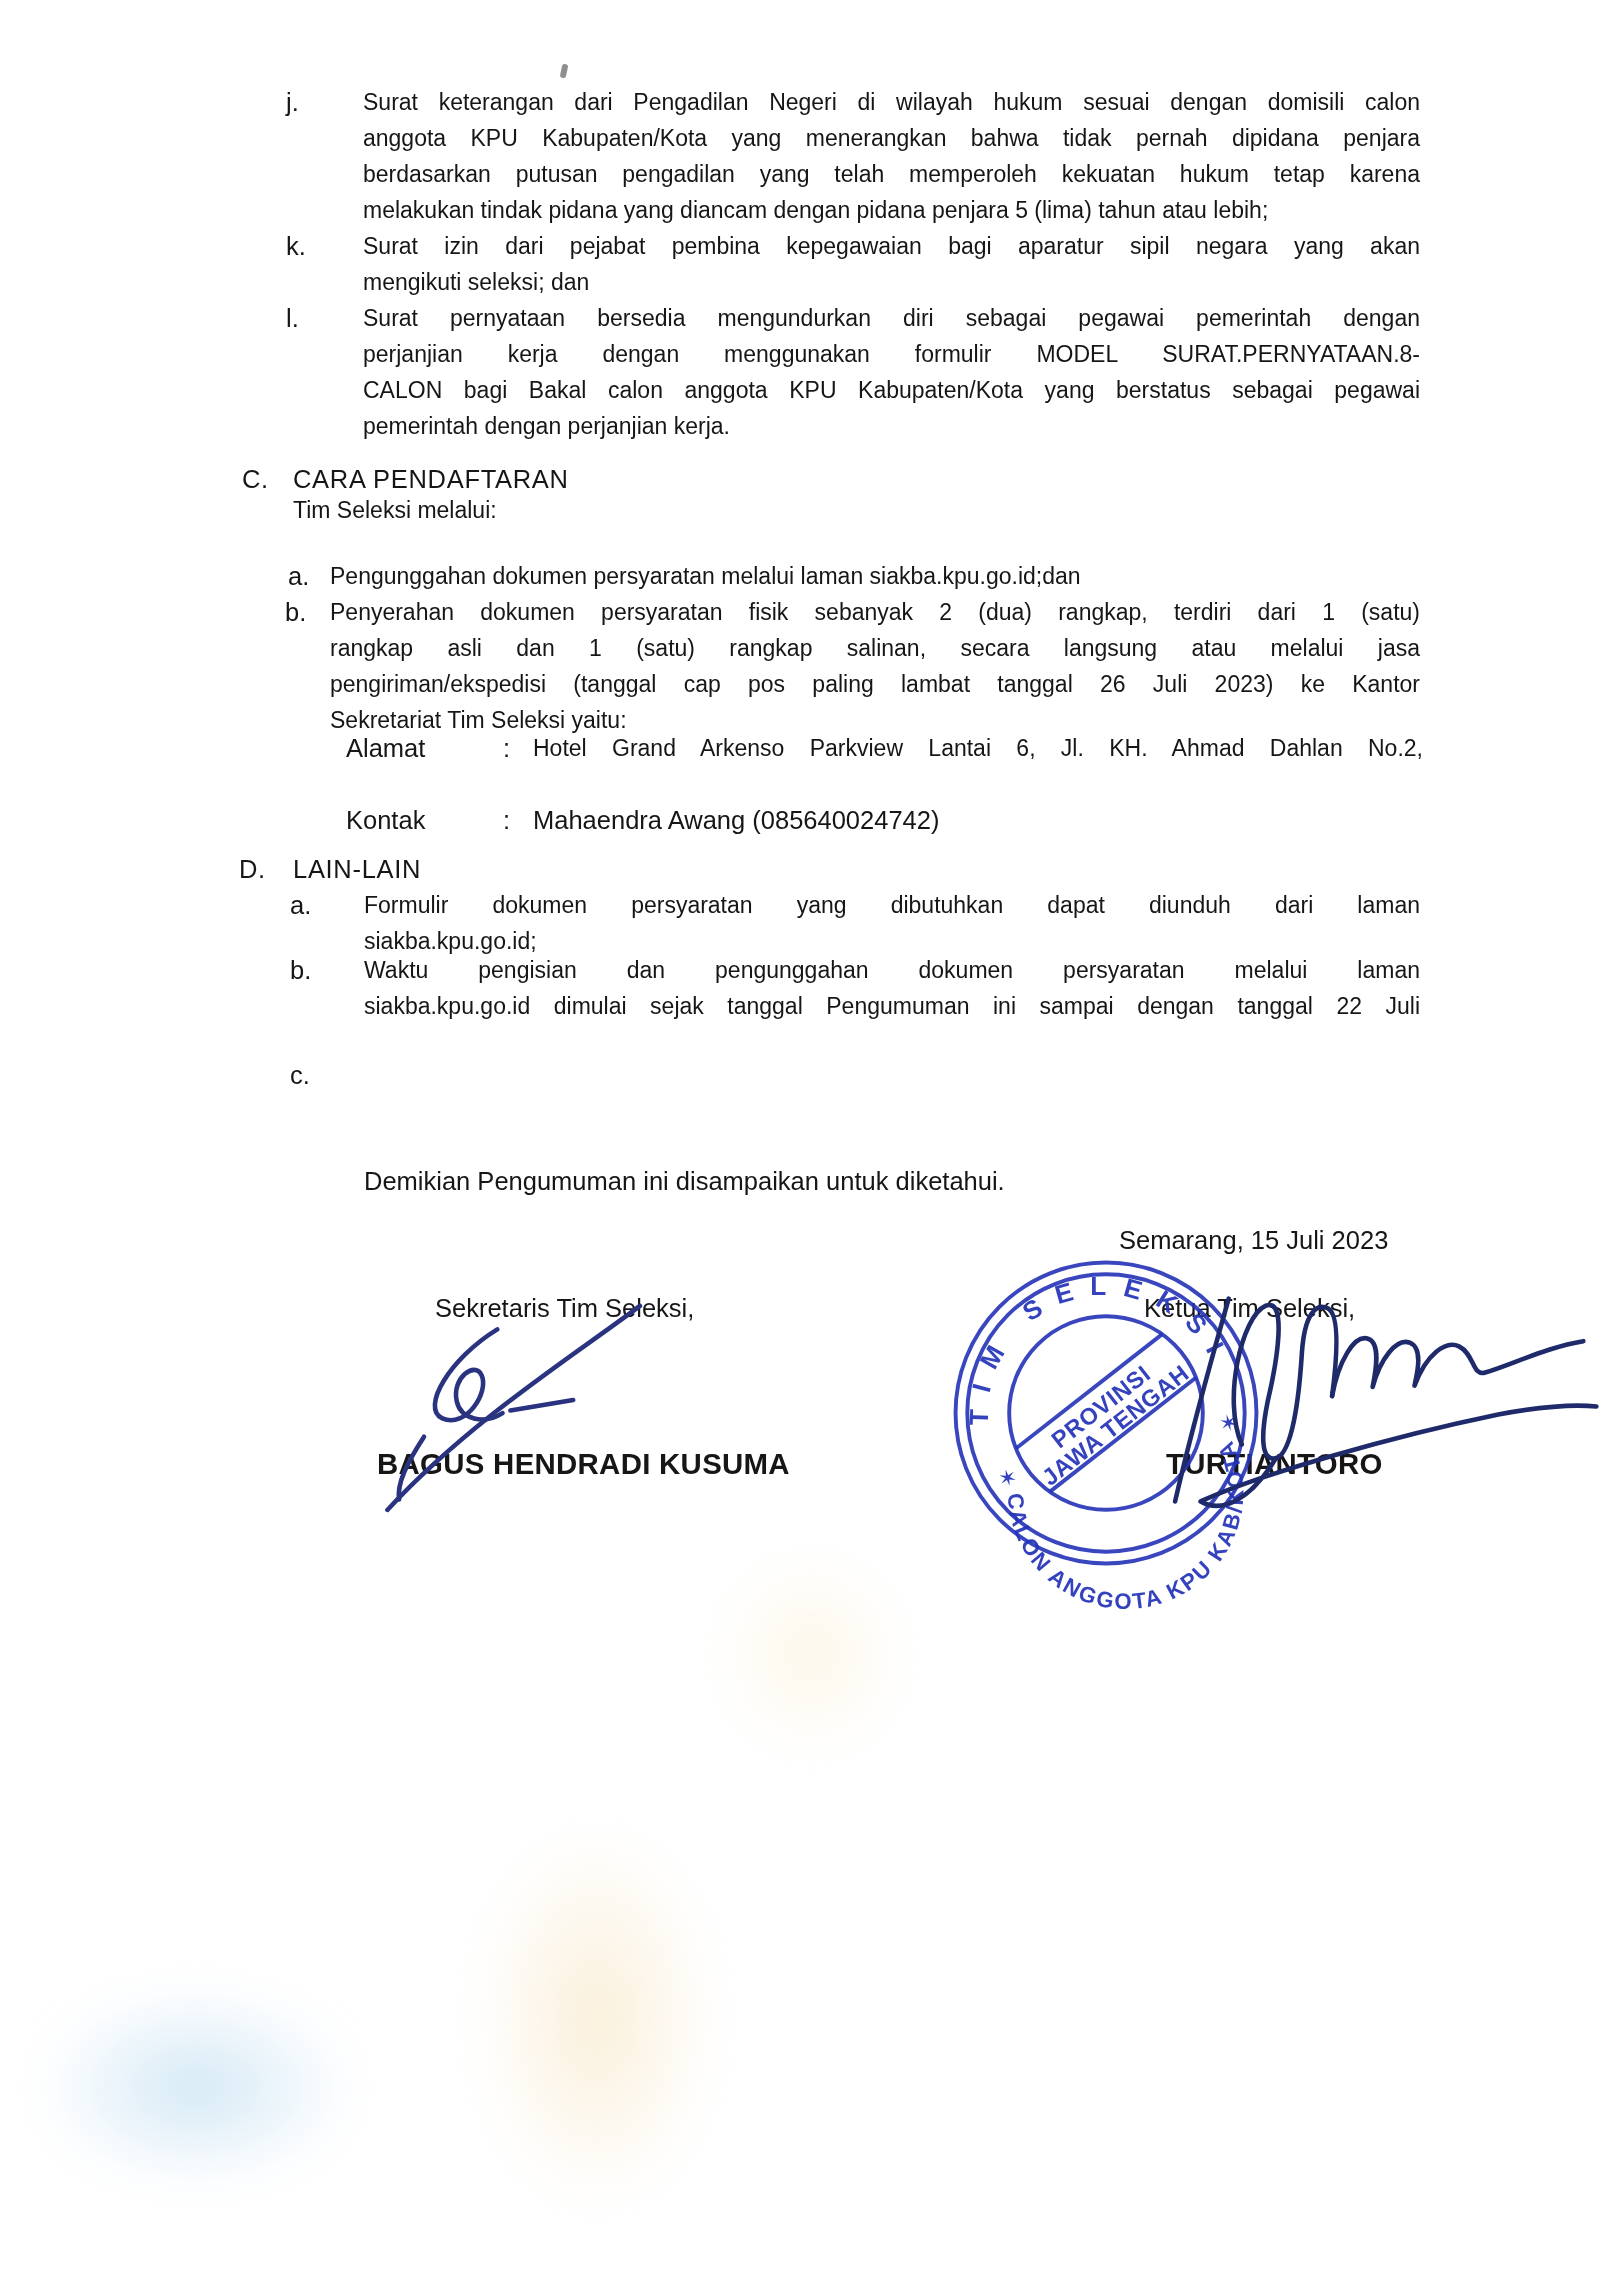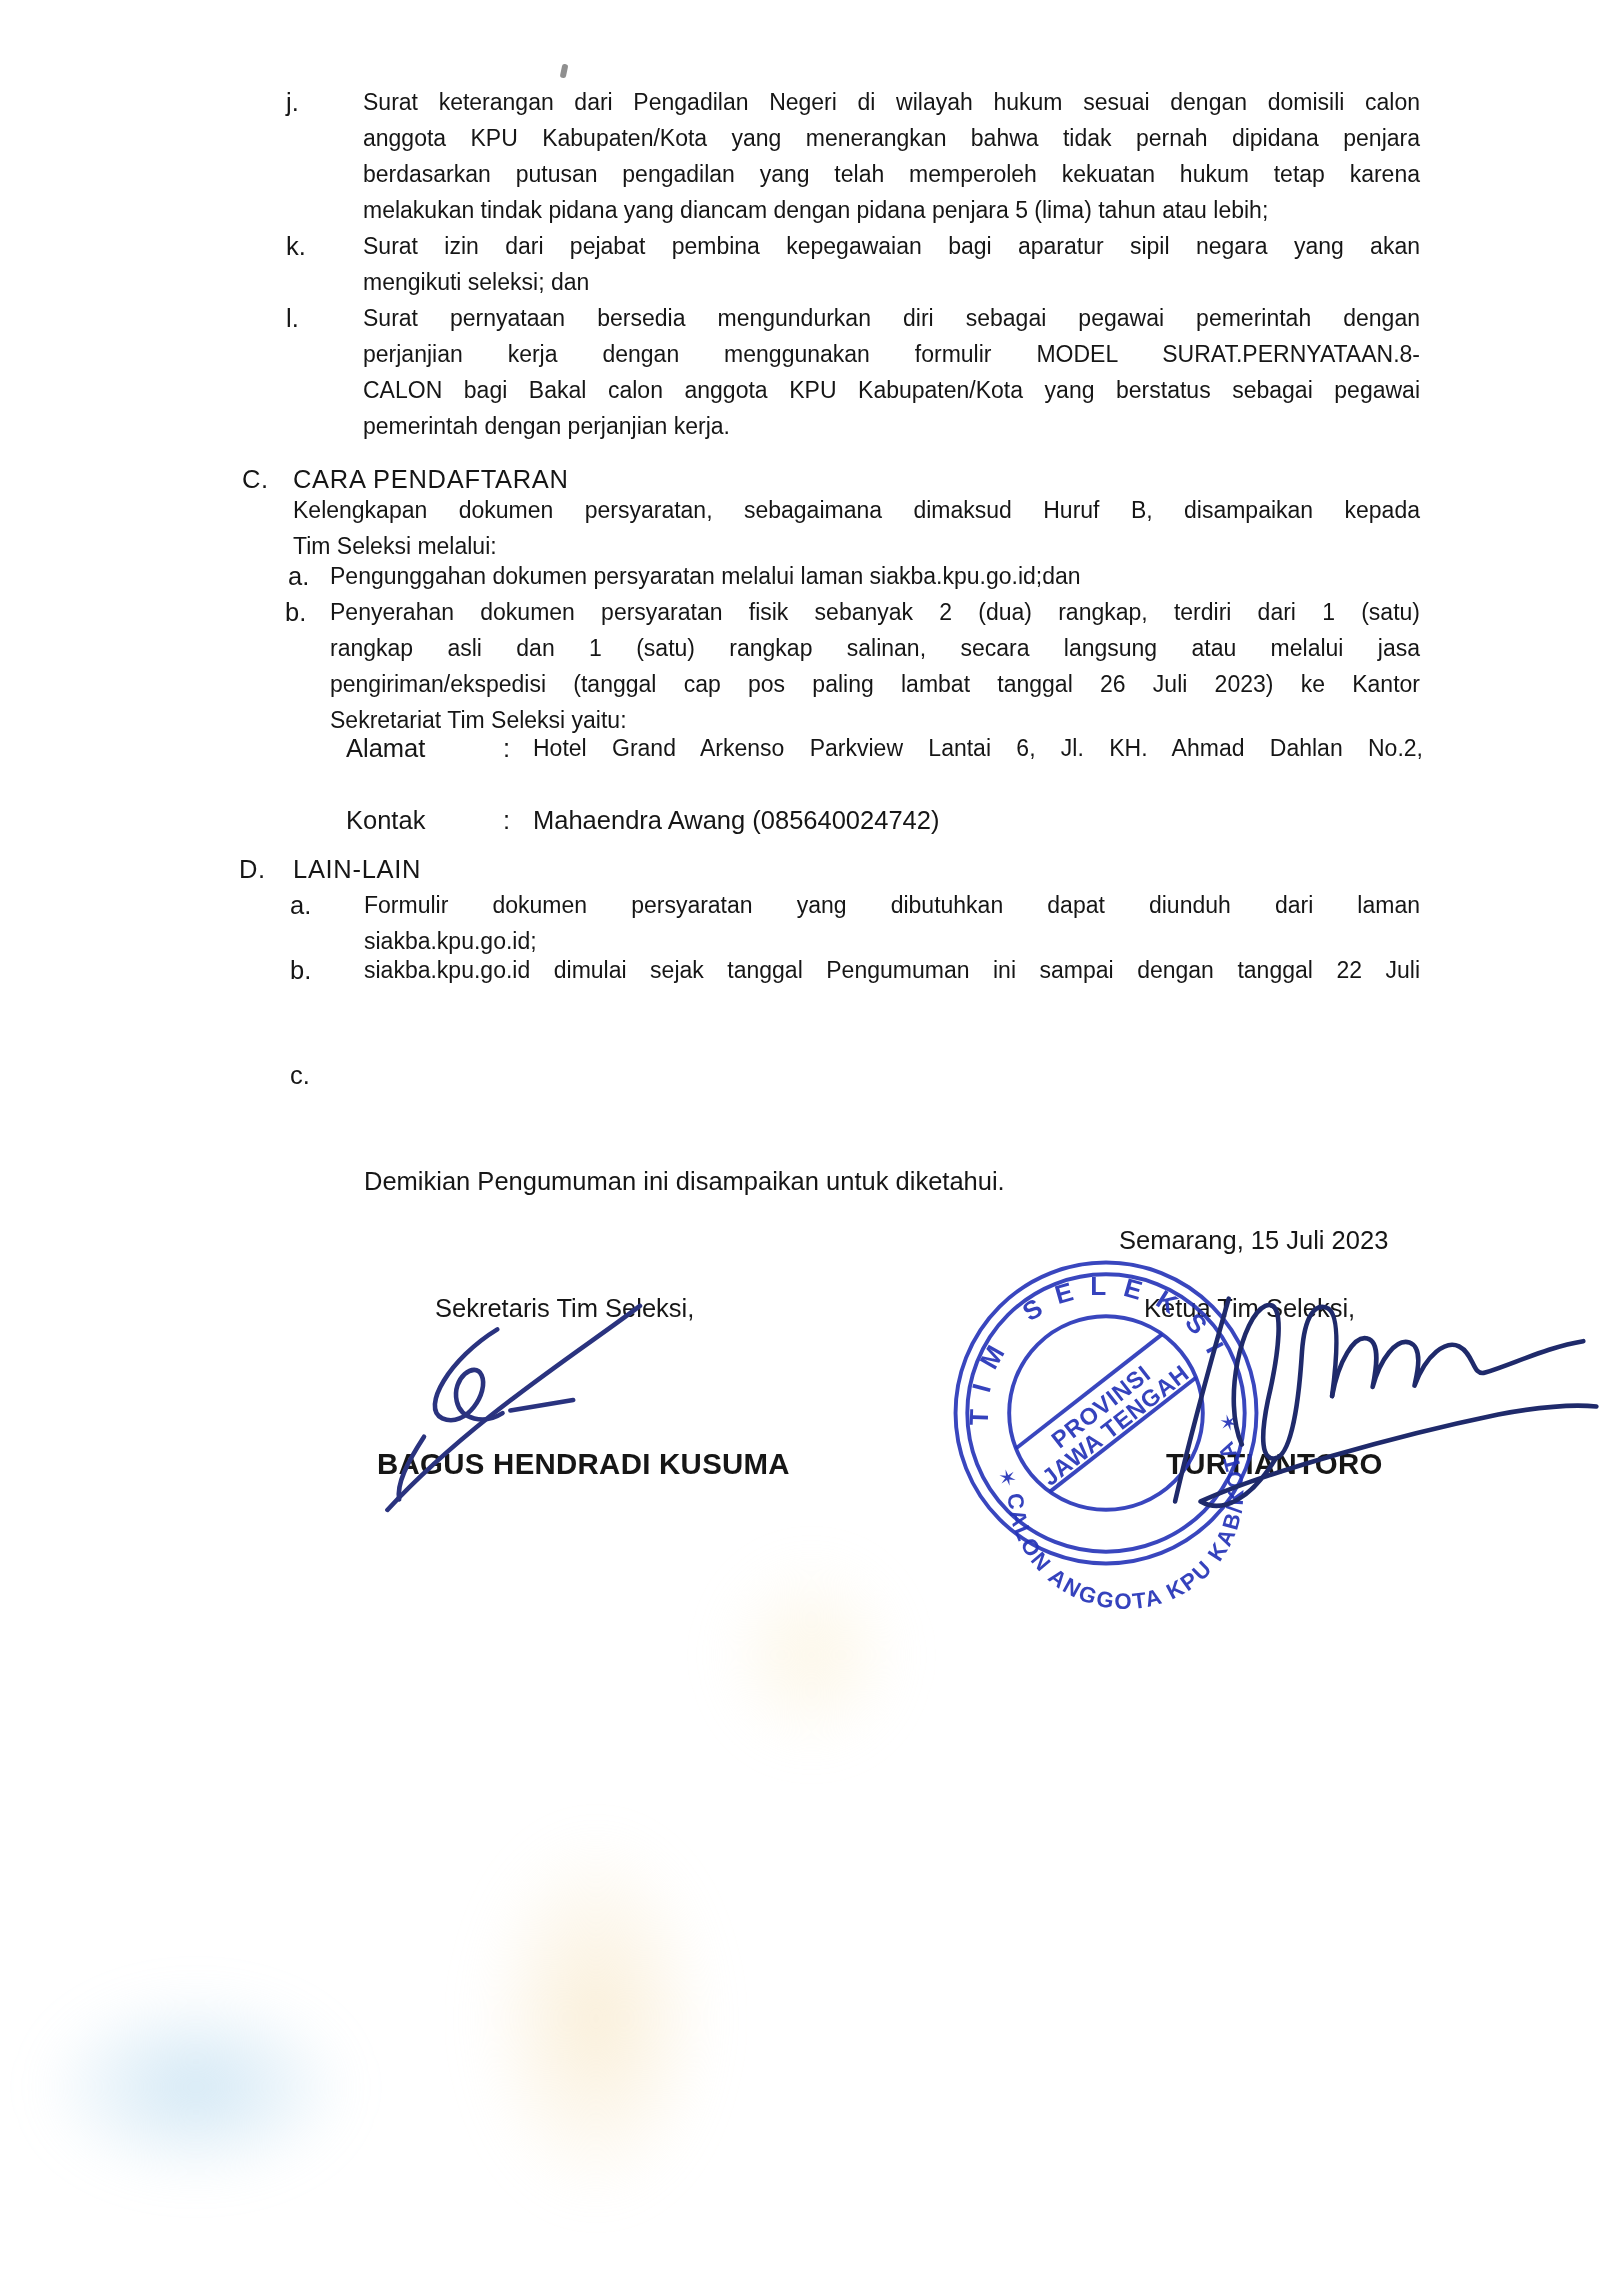--- a/index.html
+++ b/index.html
@@ -84,21 +84,20 @@
         <div class="ln jfy">Surat pernyataan bersedia mengundurkan diri sebagai pegawai pemerintah dengan</div>
         <div class="ln jfy">perjanjian kerja dengan menggunakan formulir MODEL SURAT.PERNYATAAN.8-</div>
         <div class="ln jfy">CALON bagi Bakal calon anggota KPU Kabupaten/Kota yang berstatus sebagai pegawai</div>
         <div class="ln">pemerintah dengan perjanjian kerja.</div>
       </div>
   </div>
 
   <span class="abs hd" id="sec-c-letter">C.</span>
   <span class="abs hd" id="sec-c-title">CARA PENDAFTARAN</span>
   <div class="abs para" id="c-intro">
-      <div class="ln jfy">Kelengkapan dokumen persyaratan, sebagaimana dimaksud Huruf B, disampaikan kepada</div>
       <div class="ln">Tim Seleksi melalui:</div>
     </div>
   <span class="abs mk" id="c-a-mk">a.</span>
   <div class="abs para" id="c-a-tx">
       <div class="ln">Pengunggahan dokumen persyaratan melalui laman siakba.kpu.go.id;dan</div>
     </div>
   <span class="abs mk" id="c-b-mk">b.</span>
   <div class="abs para" id="c-b-tx">
       <div class="ln jfy">Penyerahan dokumen persyaratan fisik sebanyak 2 (dua) rangkap, terdiri dari 1 (satu)</div>
       <div class="ln jfy">rangkap asli dan 1 (satu) rangkap salinan, secara langsung atau melalui jasa</div>
@@ -121,20 +120,21 @@
 
   <span class="abs hd" id="sec-d-letter">D.</span>
   <span class="abs hd" id="sec-d-title">LAIN-LAIN</span>
   <span class="abs mk" id="d-a-mk">a.</span>
   <div class="abs para" id="d-a-tx">
       <div class="ln jfy">Formulir dokumen persyaratan yang dibutuhkan dapat diunduh dari laman</div>
       <div class="ln">siakba.kpu.go.id;</div>
     </div>
   <span class="abs mk" id="d-b-mk">b.</span>
   <div class="abs para" id="d-b-tx">
+      <div class="ln jfy">Waktu pengisian dan pengunggahan dokumen persyaratan melalui laman</div>
       <div class="ln jfy">siakba.kpu.go.id dimulai sejak tanggal Pengumuman ini sampai dengan tanggal 22 Juli</div>
     </div>
   <span class="abs mk" id="d-c-mk">c.</span>
 
   <span class="abs txt" id="closing">Demikian Pengumuman ini disampaikan untuk diketahui.</span>
 
   <span class="abs txt" id="place-date">Semarang, 15 Juli 2023</span>
   <span class="abs txt" id="role-left">Sekretaris Tim Seleksi,</span>
   <span class="abs txt" id="role-right">Ketua Tim Seleksi,</span>
   <span class="abs name" id="name-left">BAGUS HENDRADI KUSUMA</span>

